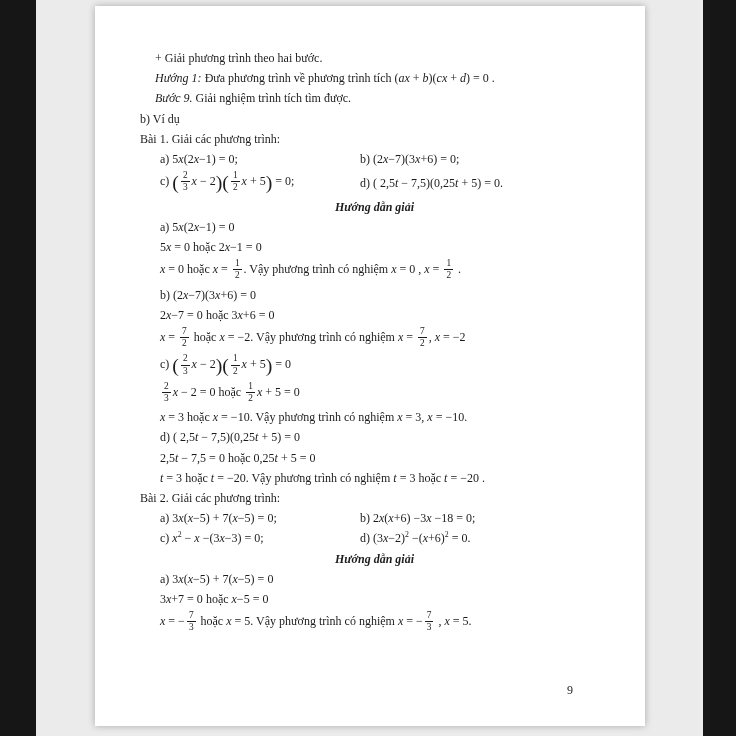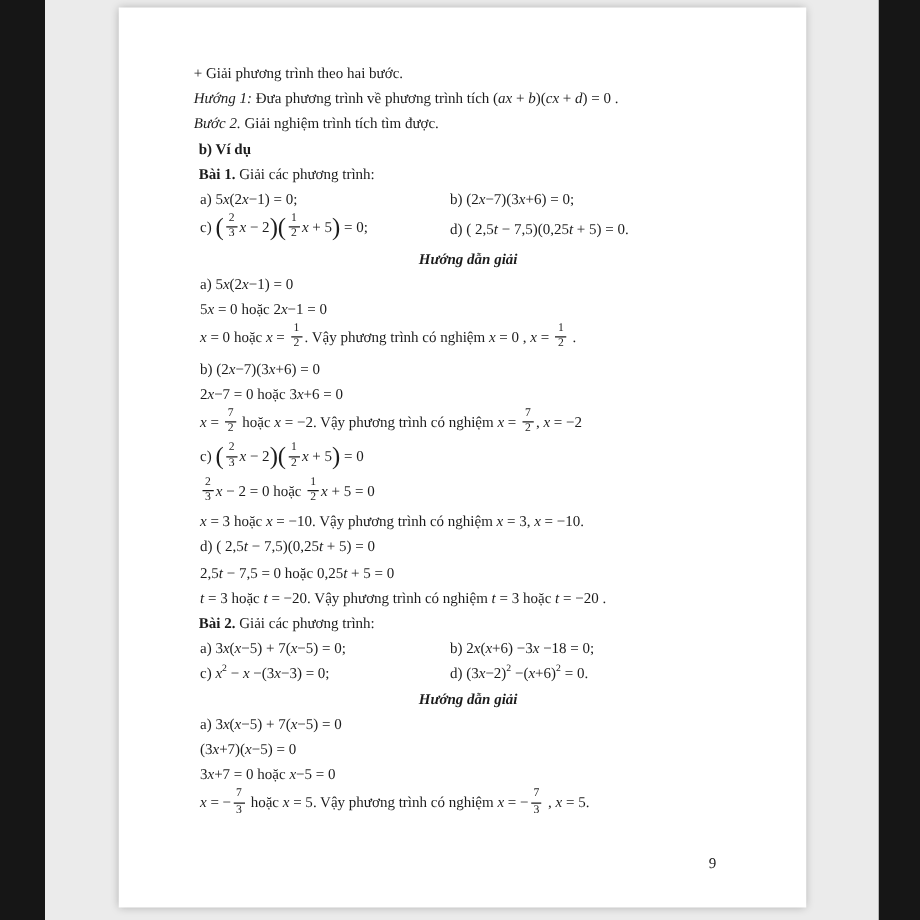--- a/index.html
+++ b/index.html
@@ -10,42 +10,42 @@
   .bar.left{left:0;width:36px;}
   .bar.right{right:0;width:33px;}
   .page{position:absolute;left:95px;top:6px;width:550px;height:720px;background:var(--paper,#ffffff);box-shadow:0 0 7px rgba(0,0,0,0.28);}
   .content{position:absolute;left:45px;top:44px;right:36px;font-size:12px;}
   .line{margin:0 0 4px 20px;line-height:1.35;white-space:nowrap;}
   .line.lead{margin-left:0;}
   .line.ind15{margin-left:15px;white-space:normal;}
   .line.center{margin-left:0;text-align:center;}
   .line.cols{display:flex;align-items:center;}
   .colL{flex:0 0 200px;}
-  .bold{font-weight:bold;margin-left:19px;}
+  .bold{font-weight:normal;}
   .bolditalic{font-weight:bold;font-style:italic;}
   .italic{font-style:italic;}
   .math i{font-style:italic;}
   sup{font-size:0.65em;}
   .frac{display:inline-flex;flex-direction:column;align-items:center;vertical-align:middle;font-size:0.78em;line-height:1.2;margin:0 2px;transform:translateY(-1px);}
   .frac .num{padding:0 2px;border-bottom:1px solid #1c1c1c;}
   .frac .den{padding:0 2px;}
   .bigp{font-size:1.65em;font-weight:300;vertical-align:middle;line-height:1;}
   .pagenum{position:absolute;right:72px;bottom:28px;font-size:12px;}
 </style>
 </head>
 <body>
 
 <div class="canvas">
   <div class="bar left"></div>
   <div class="bar right"></div>
   <div class="page">
     <div class="content">
         <div class="line ind15"><span>+ Giải phương trình theo hai bước.</span></div>
         <div class="line ind15"><span class="italic">Hướng 1: </span><span>Đưa phương trình về phương trình tích </span><span class="math">(<i>a</i><i>x</i> + <i>b</i>)(<i>c</i><i>x</i> + <i>d</i>) = 0</span><span> .</span></div>
-        <div class="line ind15"><span class="italic">Bước 2. </span><span>Giải nghiệm trình tích tìm được.</span></div>
+        <div class="line ind15"><span class="italic">Bước 9. </span><span>Giải nghiệm trình tích tìm được.</span></div>
         <div class="line lead"><span class="bold">b) Ví dụ</span></div>
         <div class="line lead"><span class="bold">Bài 1. </span><span>Giải các phương trình:</span></div>
         <div class="line cols">
           <span class="colL"><span>a) </span><span class="math">5<i>x</i>(2<i>x</i>−1) = 0;</span></span>
           <span class="colR"><span>b) </span><span class="math">(2<i>x</i>−7)(3<i>x</i>+6) = 0;</span></span>
         </div>
         <div class="line cols">
           <span class="colL"><span>c) </span><span class="bigp">(</span><span class="frac">
               <span class="num">2</span>
               <span class="den">3</span>
@@ -96,21 +96,20 @@
         <div class="line cols">
           <span class="colL"><span>a) </span><span class="math">3<i>x</i>(<i>x</i>−5) + 7(<i>x</i>−5) = 0;</span></span>
           <span class="colR"><span>b) </span><span class="math">2<i>x</i>(<i>x</i>+6) −3<i>x</i> −18 = 0;</span></span>
         </div>
         <div class="line cols">
           <span class="colL"><span>c) </span><span class="math"><i>x</i><sup>2</sup> − <i>x</i> −(3<i>x</i>−3) = 0;</span></span>
           <span class="colR"><span>d) </span><span class="math">(3<i>x</i>−2)<sup>2</sup> −(<i>x</i>+6)<sup>2</sup> = 0.</span></span>
         </div>
         <div class="line center"><span class="bolditalic">Hướng dẫn giải</span></div>
         <div class="line"><span>a) </span><span class="math">3<i>x</i>(<i>x</i>−5) + 7(<i>x</i>−5) = 0</span></div>
-        <div class="line"><span class="math">(3<i>x</i>+7)(<i>x</i>−5) = 0</span></div>
         <div class="line"><span class="math">3<i>x</i>+7 = 0</span><span> hoặc </span><span class="math"><i>x</i>−5 = 0</span></div>
         <div class="line"><span class="math"><i>x</i> = −</span><span class="frac">
             <span class="num">7</span>
             <span class="den">3</span>
           </span><span> hoặc </span><span class="math"><i>x</i> = 5</span><span>. Vậy phương trình có nghiệm </span><span class="math"><i>x</i> = −</span><span class="frac">
             <span class="num">7</span>
             <span class="den">3</span>
           </span><span> , </span><span class="math"><i>x</i> = 5</span><span>.</span></div>
       </div>
     <div class="pagenum">9</div>

